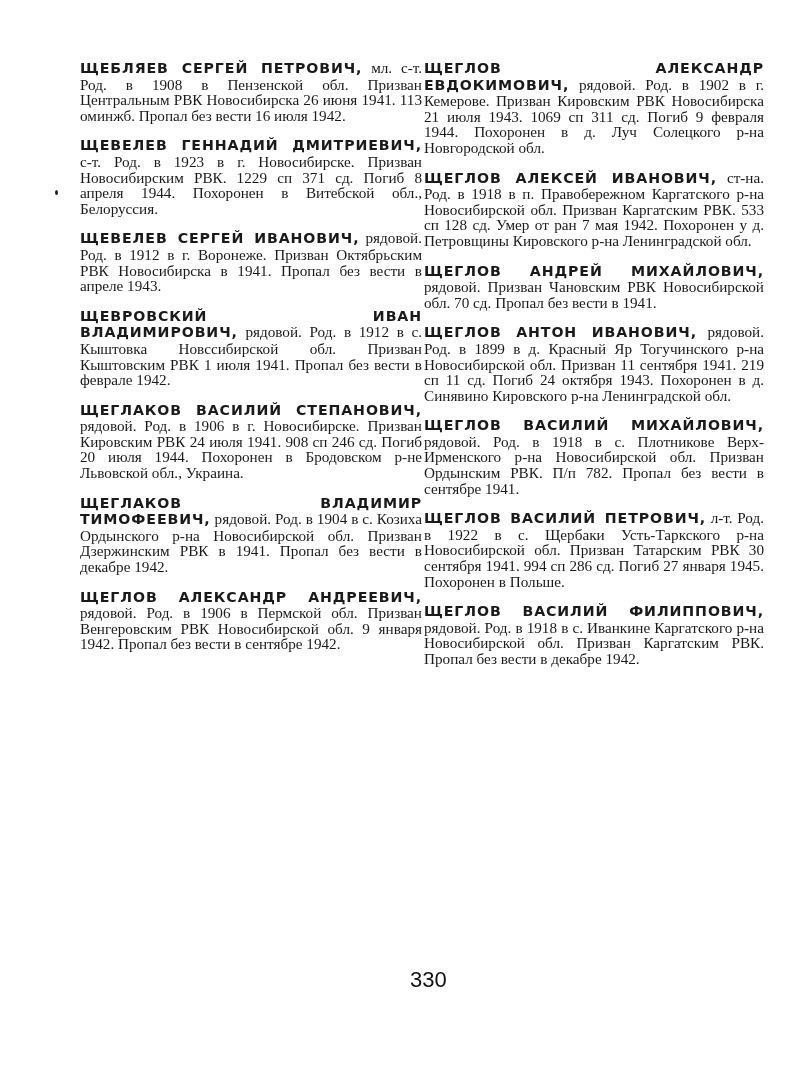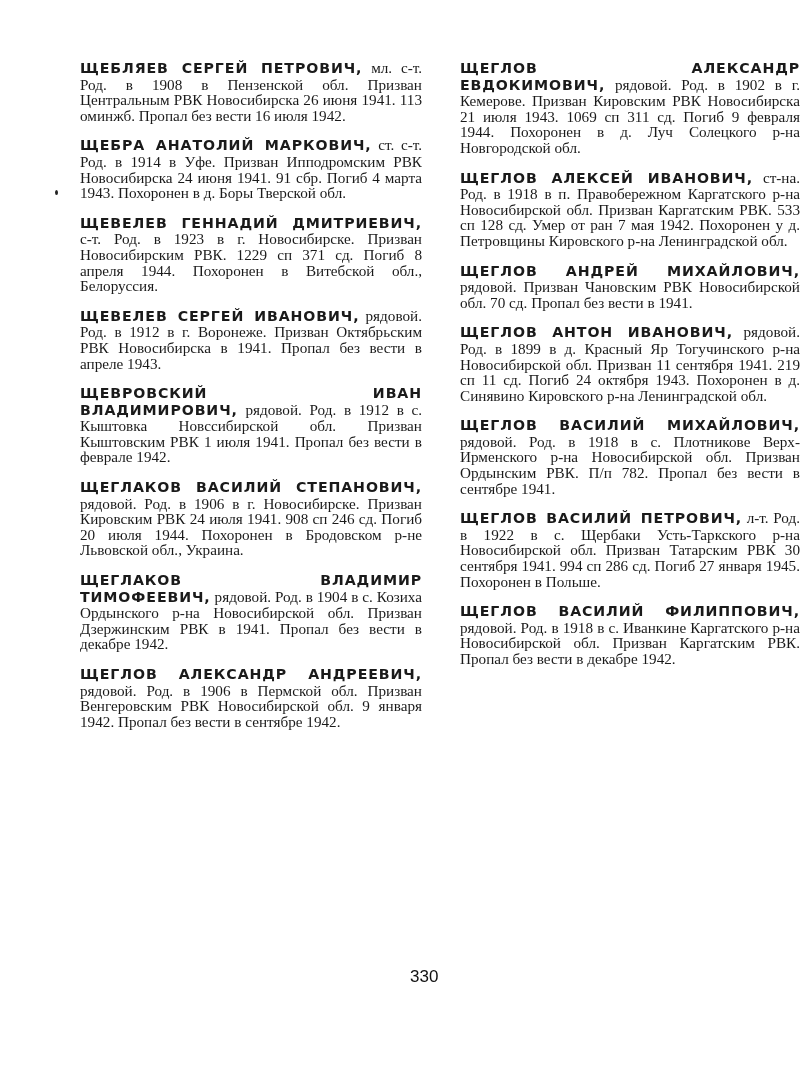--- a/index.html
+++ b/index.html
@@ -1,40 +1,39 @@
 <!DOCTYPE html>
 <html><head>
 <meta charset="utf-8">
 <style>
   html, body { margin: 0; padding: 0; background: #ffffff; }
   body { width: 800px; height: 1084px; position: relative; overflow: hidden;
          font-family: "Liberation Serif", "DejaVu Serif", serif; color: #1a1a1a; }
   .page { position: absolute; left: 0; top: 0; width: 800px; height: 907px; background: #ffffff; }
   .col { position: absolute; top: 60px; }
   .col-left { left: 80px; width: 342px; }
-  .col-right { left: 460px; width: 340px; }
+  .col-right { left: 424px; width: 340px; }
   .entry { margin: 0 0 14px 0; font-size: 15.2px; line-height: 15.6px;
            text-align: justify; hyphens: manual; }
   .name { font-family: "DejaVu Sans", "Liberation Sans", sans-serif; font-weight: bold;
           font-size: 14.2px; letter-spacing: 0.9px; word-spacing: 2px; }
   .col-left .entry:nth-child(1) { margin-top: 0; }
-  .page-number { position: absolute; left: 410px; top: 967px; font-size: 17px;
+  .page-number { position: absolute; left: 410px; top: 967px; font-size: 22px;
                  font-family: "Liberation Sans", sans-serif; color: #111; }
   .speck { position: absolute; left: 55px; top: 190px; width: 3px; height: 5px;
            background: #222; border-radius: 50%; }
 </style>
 </head>
 <body>
 
 <div class="page">
   <div class="speck"></div>
 
   <div class="col col-left">
     <p class="entry"><span class="name">ЩЕБЛЯЕВ СЕРГЕЙ ПЕТРОВИЧ,</span> <span>мл. с-т. Род. в 1908 в Пензенской обл. Призван Центральным РВК Новосибирска 26 июня 1941. 113 оминжб. Пропал без вести 16 июля 1942.</span></p>
-    <p class="entry"><span class="name">ЩЕБРА АНАТОЛИЙ МАРКОВИЧ,</span> <span>ст. с-т. Род. в 1914 в Уфе. Призван Ипподромским РВК Новосибирска 24 июня 1941. 91 сбр. Погиб 4 марта 1943. Похоронен в д. Боры Тверской обл.</span></p>
     <p class="entry"><span class="name">ЩЕВЕЛЕВ ГЕННАДИЙ ДМИТРИЕВИЧ,</span> <span>с-т. Род. в 1923 в г. Новосибирске. Призван Новосибирским РВК. 1229 сп 371 сд. Погиб 8 апреля 1944. Похоронен в Витебской обл., Белоруссия.</span></p>
     <p class="entry"><span class="name">ЩЕВЕЛЕВ СЕРГЕЙ ИВАНОВИЧ,</span> <span>рядовой. Род. в 1912 в г. Воронеже. Призван Октябрьским РВК Новосибирска в 1941. Пропал без вести в апреле 1943.</span></p>
     <p class="entry"><span class="name">ЩЕВРОВСКИЙ ИВАН ВЛАДИМИРОВИЧ,</span> <span>рядовой. Род. в 1912 в с. Кыштовка Новссибирской обл. Призван Кыштовским РВК 1 июля 1941. Пропал без вести в феврале 1942.</span></p>
     <p class="entry"><span class="name">ЩЕГЛАКОВ ВАСИЛИЙ СТЕПАНОВИЧ,</span> <span>рядовой. Род. в 1906 в г. Новосибирске. Призван Кировским РВК 24 июля 1941. 908 сп 246 сд. Погиб 20 июля 1944. Похоронен в Бродовском р-не Львовской обл., Украина.</span></p>
     <p class="entry"><span class="name">ЩЕГЛАКОВ ВЛАДИМИР ТИМОФЕЕВИЧ,</span> <span>рядовой. Род. в 1904 в с. Козиха Ордынского р-на Новосибирской обл. Призван Дзержинским РВК в 1941. Пропал без вести в декабре 1942.</span></p>
     <p class="entry"><span class="name">ЩЕГЛОВ АЛЕКСАНДР АНДРЕЕВИЧ,</span> <span>рядовой. Род. в 1906 в Пермской обл. Призван Венгеровским РВК Новосибирской обл. 9 января 1942. Пропал без вести в сентябре 1942.</span></p>
   </div>
 
   <div class="col col-right">
     <p class="entry"><span class="name">ЩЕГЛОВ АЛЕКСАНДР ЕВДОКИМОВИЧ,</span> <span>рядовой. Род. в 1902 в г. Кемерове. Призван Кировским РВК Новосибирска 21 июля 1943. 1069 сп 311 сд. Погиб 9 февраля 1944. Похоронен в д. Луч Солецкого р-на Новгородской обл.</span></p>

